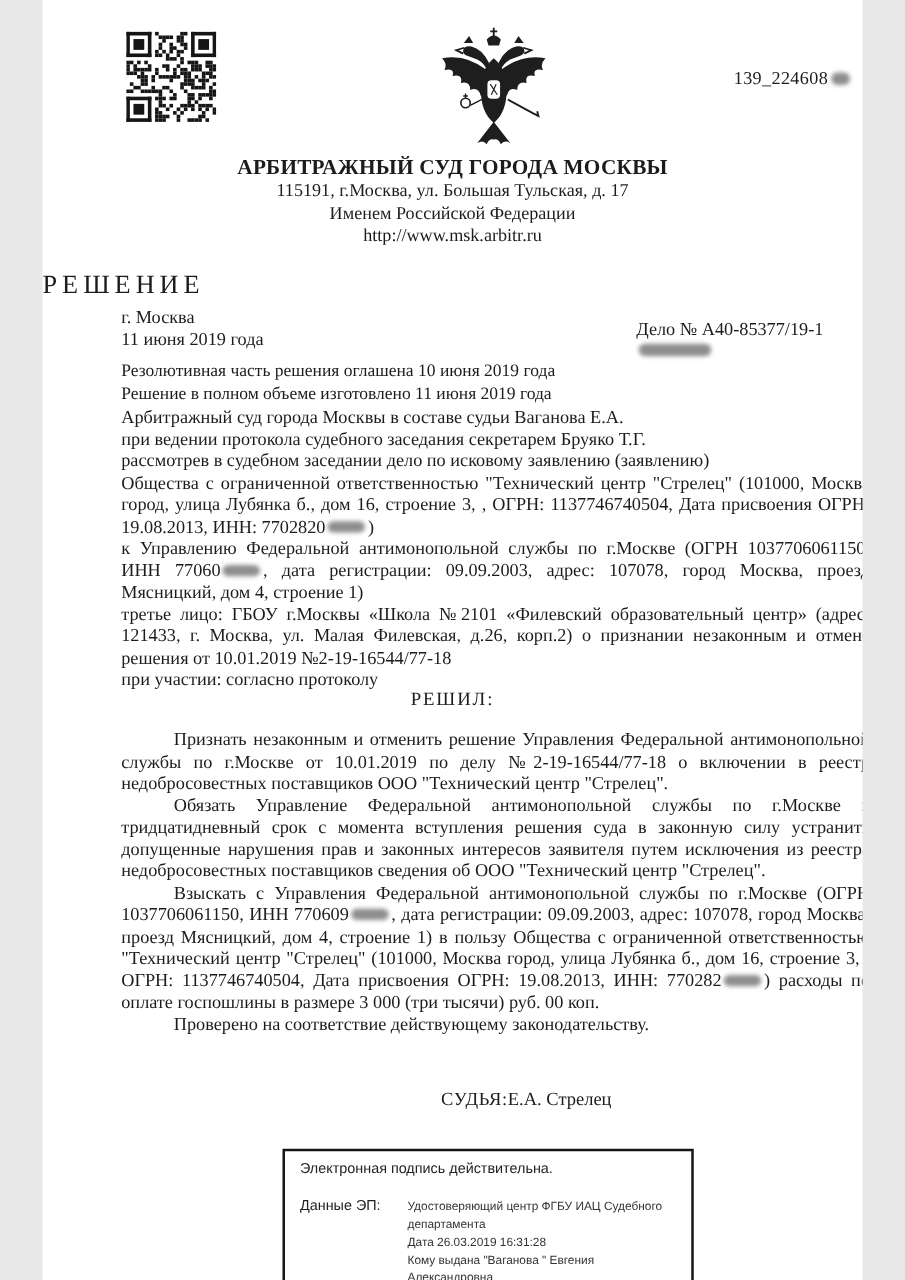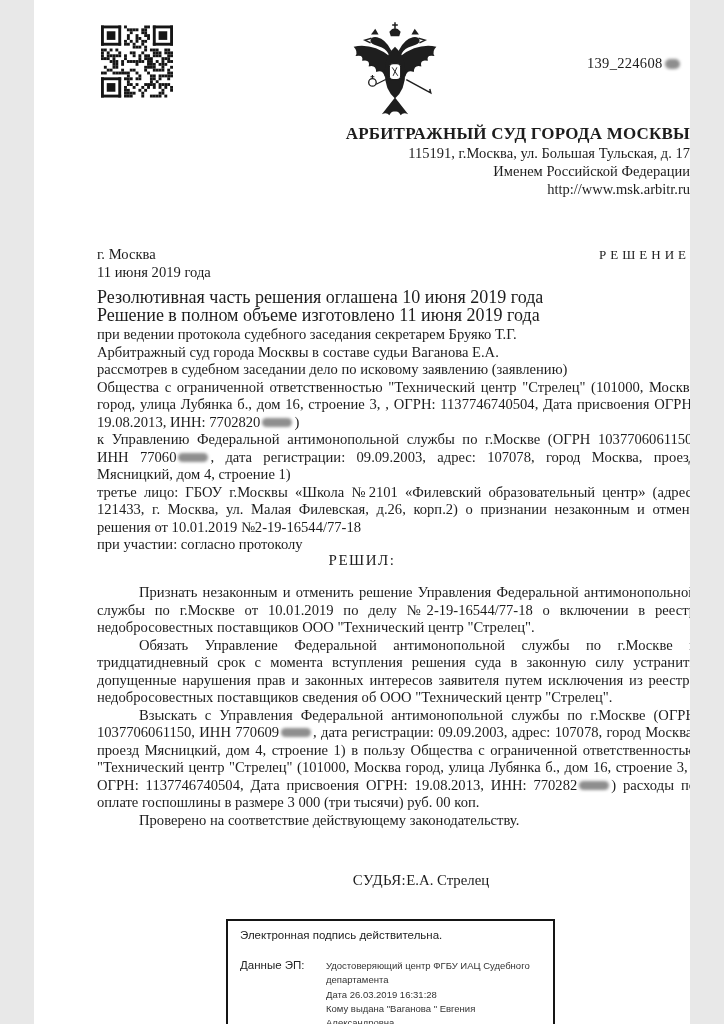--- a/index.html
+++ b/index.html
@@ -11,30 +11,30 @@
     background:#ffffff;
     font-family:"Liberation Serif", serif;
     color:#1c1c1c;
     overflow:hidden;
   }
 
   
   .qr { position:absolute; left:67px; top:24px; width:72px; height:75px; }
   .emblem { position:absolute; left:314px; top:20px; width:94px; height:106px; }
   .doc-number { position:absolute; left:553px; top:55px; font-size:14.5px; letter-spacing:.3px; }
-  .header-text { position:absolute; top:123px; left:0; width:100%; text-align:right; }
+  .header-text { position:absolute; top:123px; left:0; width:100%; text-align:center; }
   .court-name { font-size:17px; font-weight:bold; letter-spacing:.2px; line-height:21px; }
   .court-line { font-size:14.5px; line-height:18px; }
 
   
-  .doc-title { position:absolute; top:215px; left:0; width:100%; text-align:right;
-               font-size:13px; letter-spacing:4px;margin-top:32px; }
+  .doc-title { position:absolute; top:215px; left:0; width:100%; text-align:left;
+               font-size:21px; letter-spacing:4px; }
   .place-date { position:absolute; left:63px; top:246px; font-size:14.6px; line-height:17.5px; }
   .case-number { position:absolute; left:475px; top:256px; font-size:14.6px; }
-  .announce { position:absolute; left:63px; top:289px; font-size:18px; line-height:17.5px; }
+  .announce { position:absolute; left:63px; top:289px; font-size:14px; line-height:17.5px; }
 
   
   .intro { position:absolute; left:63px; top:326px; width:599px; }
   .intro p, .decision p {
     font-size:14.6px; line-height:17.5px; text-align:justify;
   }
   .reshil { position:absolute; top:552px; left:0; width:100%; text-align:center;
             font-size:15px; letter-spacing:1.5px; }
   .decision { position:absolute; left:63px; top:584px; width:599px; }
   .decision p { text-indent:42px; }
@@ -329,29 +329,30 @@
     <div class="court-line">Именем Российской Федерации</div>
     <div class="court-line">http://www.msk.arbitr.ru</div>
   </div>
 
   <div class="doc-title">РЕШЕНИЕ</div>
 
   <div class="place-date">
     <div>г. Москва</div>
     <div>11 июня 2019 года</div>
   </div>
+  <div class="case-number">Дело № А40-85377/19-1<span class="redact r2"></span></div>
 
   <div class="announce">
     <div>Резолютивная часть решения оглашена 10 июня 2019 года</div>
     <div>Решение в полном объеме изготовлено 11 июня 2019 года</div>
   </div>
 
   <div class="intro">
+      <p>Арбитражный суд города Москвы в составе судьи Ваганова Е.А.</p>
       <p>при ведении протокола судебного заседания секретарем Бруяко Т.Г.</p>
-      <p>Арбитражный суд города Москвы в составе судьи Ваганова Е.А.</p>
       <p>рассмотрев в судебном заседании дело по исковому заявлению (заявлению)</p>
       <p>Общества с ограниченной ответственностью "Технический центр "Стрелец" (101000, Москва город, улица Лубянка б., дом 16, строение 3, , ОГРН: 1137746740504, Дата присвоения ОГРН: 19.08.2013, ИНН: 7702820<span class="redact"></span>)</p>
       <p>к Управлению Федеральной антимонопольной службы по г.Москве (ОГРН 1037706061150, ИНН 77060<span class="redact"></span>, дата регистрации: 09.09.2003, адрес: 107078, город Москва, проезд Мясницкий, дом 4, строение 1)</p>
       <p>третье лицо: ГБОУ г.Москвы «Школа №2101 «Филевский образовательный центр» (адрес: 121433, г. Москва, ул. Малая Филевская, д.26, корп.2) о признании незаконным и отмене решения от 10.01.2019 №2-19-16544/77-18</p>
       <p>при участии: согласно протоколу</p>
     </div>
 
   <div class="reshil">РЕШИЛ:</div>
 
   <div class="decision">

